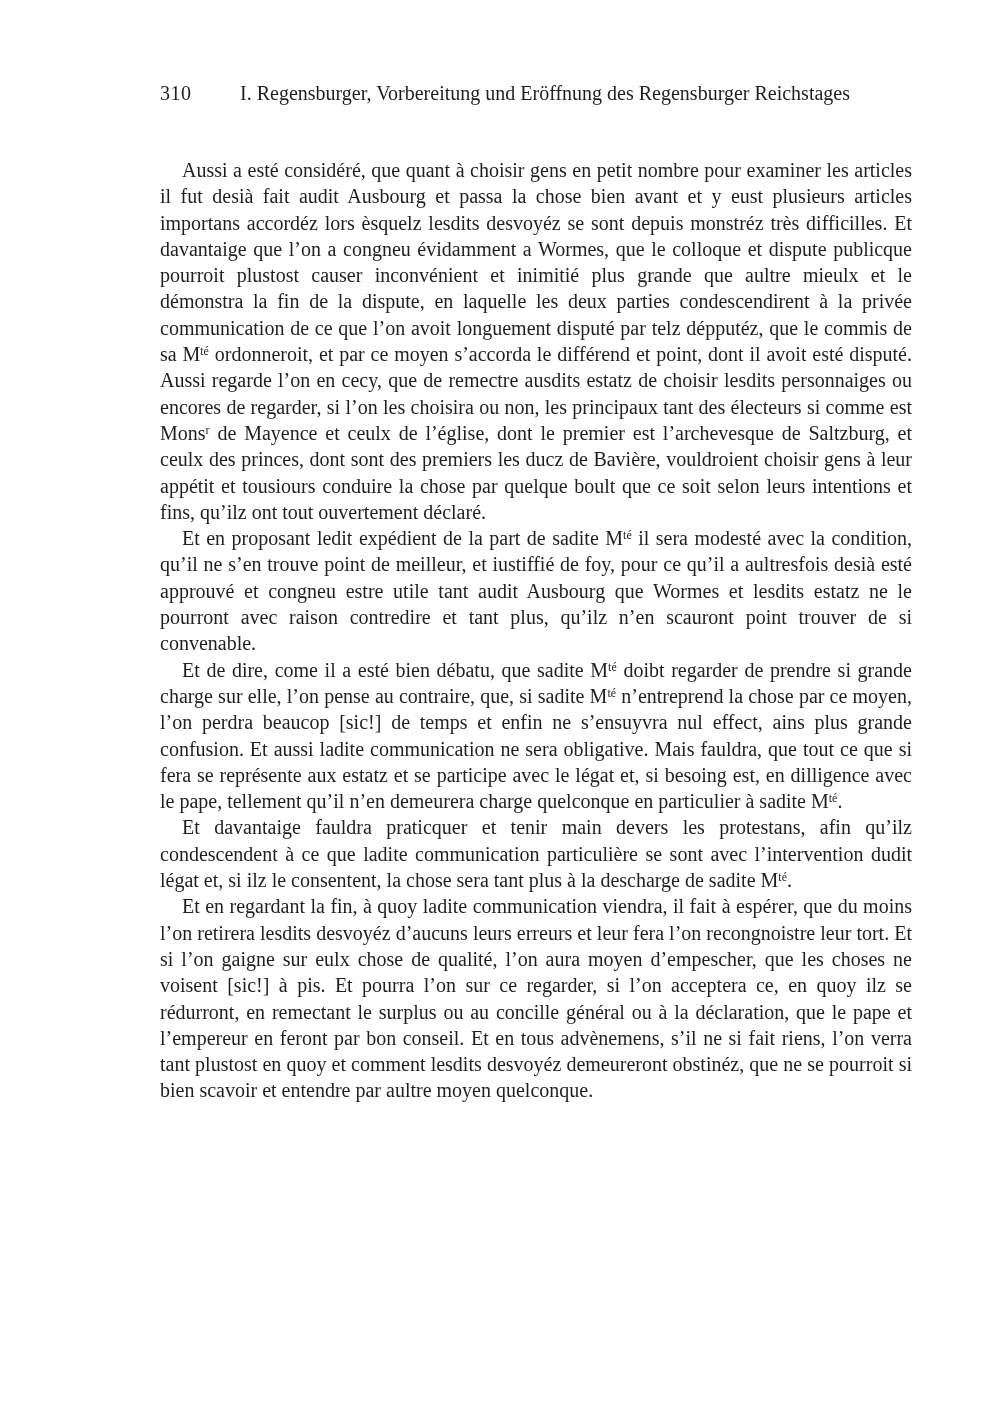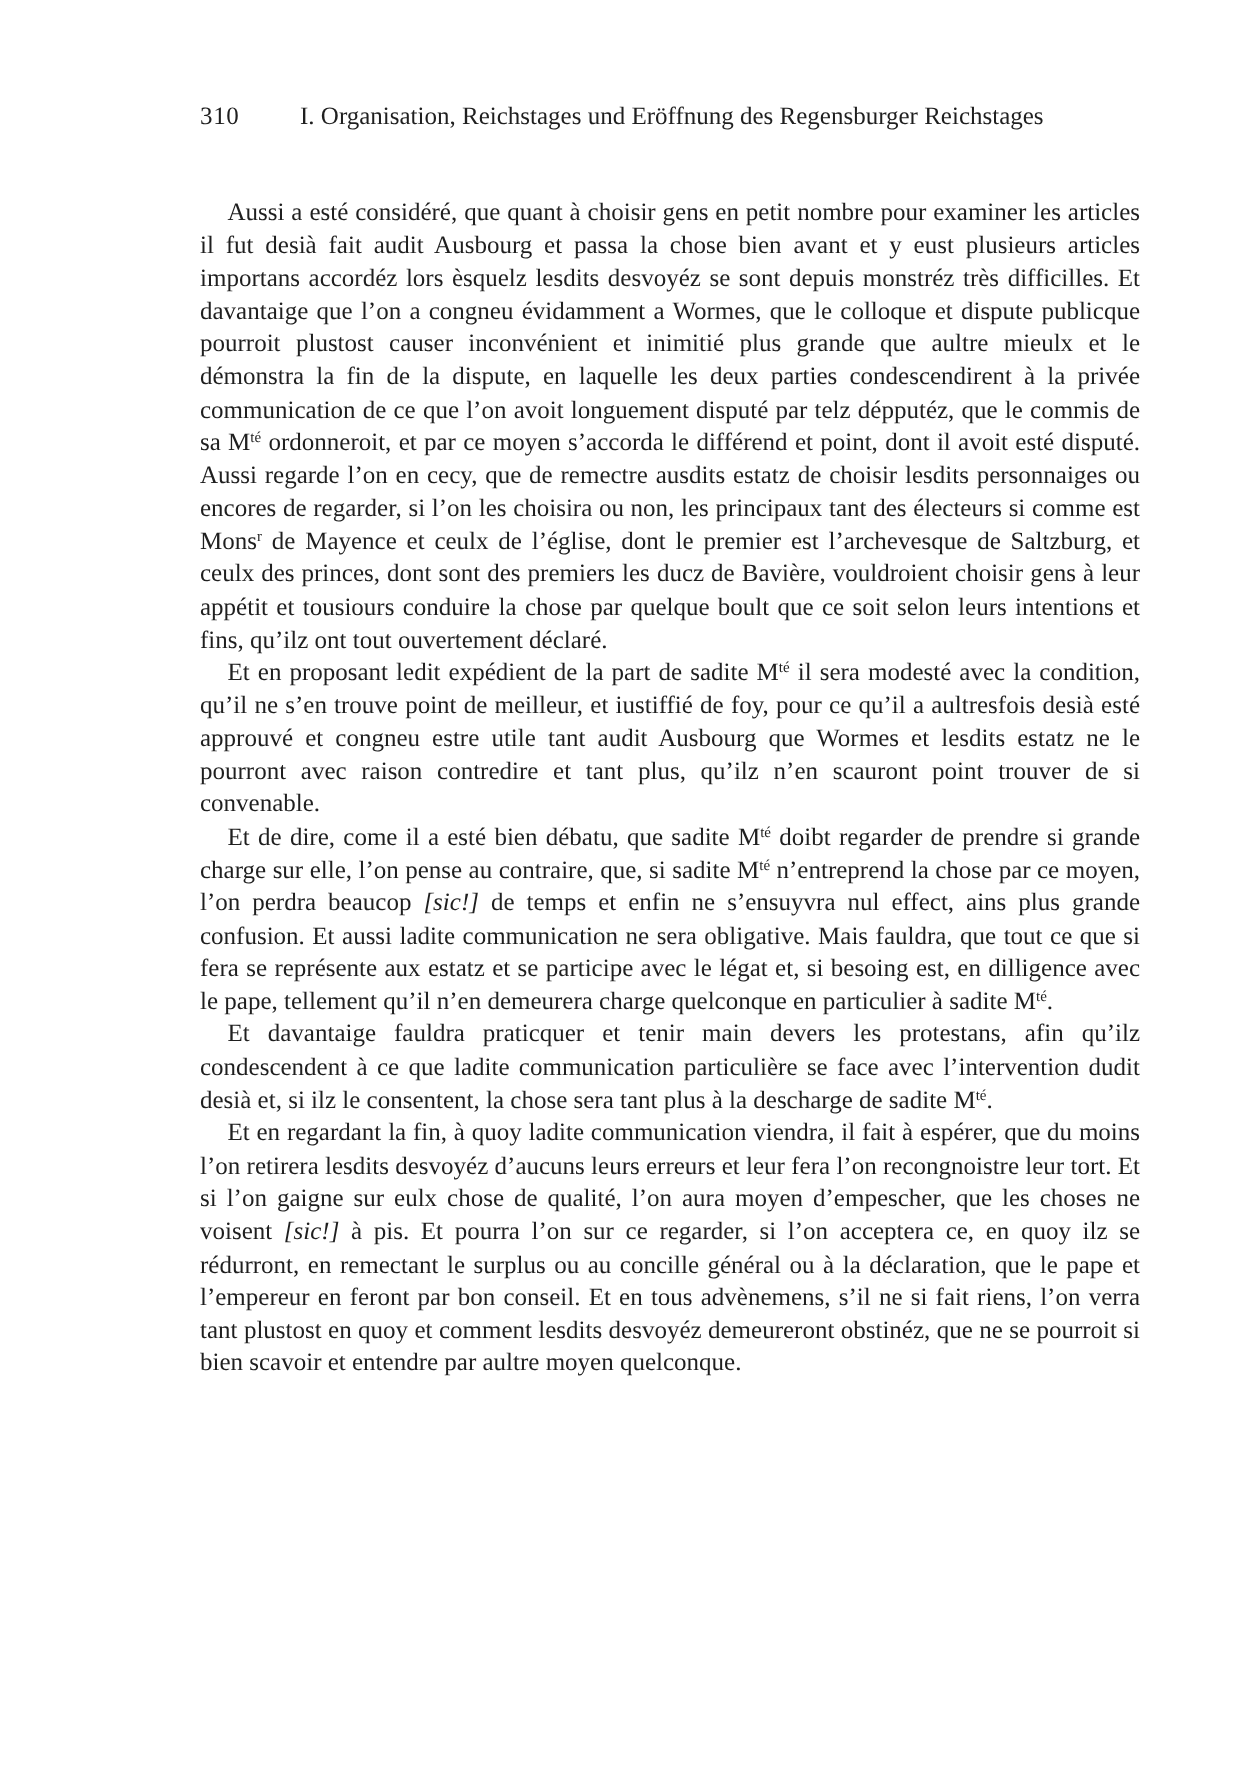--- a/index.html
+++ b/index.html
@@ -48,30 +48,29 @@
   }
   .para.justify-last {
     text-align-last: justify;
   }
   .sup {
     font-size: 0.6em;
     vertical-align: 0.52em;
     line-height: 0;
   }
   .it {
-    font-style: italic;
   }
 </style>
 </head>
 <body>
 
 <header class="page-header">
   <span class="page-number">310</span>
-  <span class="running-title">I. Organisation, Reichstages und Eröffnung des Regensburger Reichstages</span>
+  <span class="running-title">I. Regensburger, Vorbereitung und Eröffnung des Regensburger Reichstages</span>
 </header>
 
 <main class="page-body">
 <p class="para"><span>Aussi a esté considéré, que quant à choisir gens en petit nombre pour examiner les articles il fut desià fait audit Ausbourg et passa la chose bien avant et y eust plusieurs articles importans accordéz lors èsquelz lesdits desvoyéz se sont depuis monstréz très difficilles. Et davantaige que l’on a congneu évidamment a Wormes, que le colloque et dispute publicque pourroit plustost causer inconvénient et inimitié plus grande que aultre mieulx et le démonstra la fin de la dispute, en laquelle les deux parties condescendirent à la privée communication de ce que l’on avoit longuement disputé par telz dépputéz, que le commis de sa M</span><span class="sup">té</span><span> ordonneroit, et par ce moyen s’accorda le différend et point, dont il avoit esté disputé. Aussi regarde l’on en cecy, que de remectre ausdits estatz de choisir lesdits personnaiges ou encores de regarder, si l’on les choisira ou non, les principaux tant des électeurs si comme est Mons</span><span class="sup">r</span><span>  de Mayence et ceulx de l’église, dont le premier est l’archevesque de Saltzburg, et ceulx des princes, dont sont des premiers les ducz de Bavière, vouldroient choisir gens à leur appétit et tousiours conduire la chose par quelque boult que ce soit selon leurs intentions et fins, qu’ilz ont tout ouvertement déclaré.</span></p>
     <p class="para"><span>Et en proposant ledit expédient de la part de sadite M</span><span class="sup">té</span><span>  il sera modesté avec la condition, qu’il ne s’en trouve point de meilleur, et iustiffié de foy, pour ce qu’il a aultresfois desià esté approuvé et congneu estre utile tant audit Ausbourg que Wormes et lesdits estatz ne le pourront avec raison contredire et tant plus, qu’ilz n’en scauront point trouver de si convenable.</span></p>
     <p class="para"><span>Et de dire, come il a esté bien débatu, que sadite M</span><span class="sup">té</span><span> doibt regarder de prendre si grande charge sur elle, l’on pense au contraire, que, si sadite M</span><span class="sup">té</span><span> n’entreprend la chose par ce moyen, l’on perdra beaucop </span><span class="it">[sic!]</span><span> de temps et enfin ne s’ensuyvra nul effect, ains plus grande confusion. Et aussi ladite communication ne sera obligative. Mais fauldra, que tout ce que si fera se représente aux estatz et se participe avec le légat et, si besoing est, en dilligence avec le pape, tellement qu’il n’en demeurera charge quelconque en particulier à sadite M</span><span class="sup">té</span><span>.</span></p>
-    <p class="para"><span>Et davantaige fauldra praticquer et tenir main devers les protestans, afin qu’ilz condescendent à ce que ladite communication particulière se face avec l’intervention dudit desià et, si ilz le consentent, la chose sera tant plus à la descharge de sadite M</span><span class="sup">té</span><span>.</span></p>
+    <p class="para"><span>Et davantaige fauldra praticquer et tenir main devers les protestans, afin qu’ilz condescendent à ce que ladite communication particulière se sont avec l’intervention dudit légat et, si ilz le consentent, la chose sera tant plus à la descharge de sadite M</span><span class="sup">té</span><span>.</span></p>
     <p class="para"><span>Et en regardant la fin, à quoy ladite communication viendra, il fait à espérer, que du moins l’on retirera lesdits desvoyéz d’aucuns leurs erreurs et leur fera l’on recongnoistre leur tort. Et si l’on gaigne sur eulx chose de qualité, l’on aura moyen d’empescher, que les choses ne voisent </span><span class="it">[sic!]</span><span> à pis. Et pourra l’on sur ce regarder, si l’on acceptera ce, en quoy ilz se rédurront, en remectant le surplus ou au concille général ou à la déclaration, que le pape et l’empereur en feront par bon conseil. Et en tous advènemens, s’il ne si fait riens, l’on verra tant plustost en quoy et comment lesdits desvoyéz demeureront obstinéz, que ne se pourroit si bien scavoir et entendre par aultre moyen quelconque.</span></p>
   </main>
 
 </body></html>

